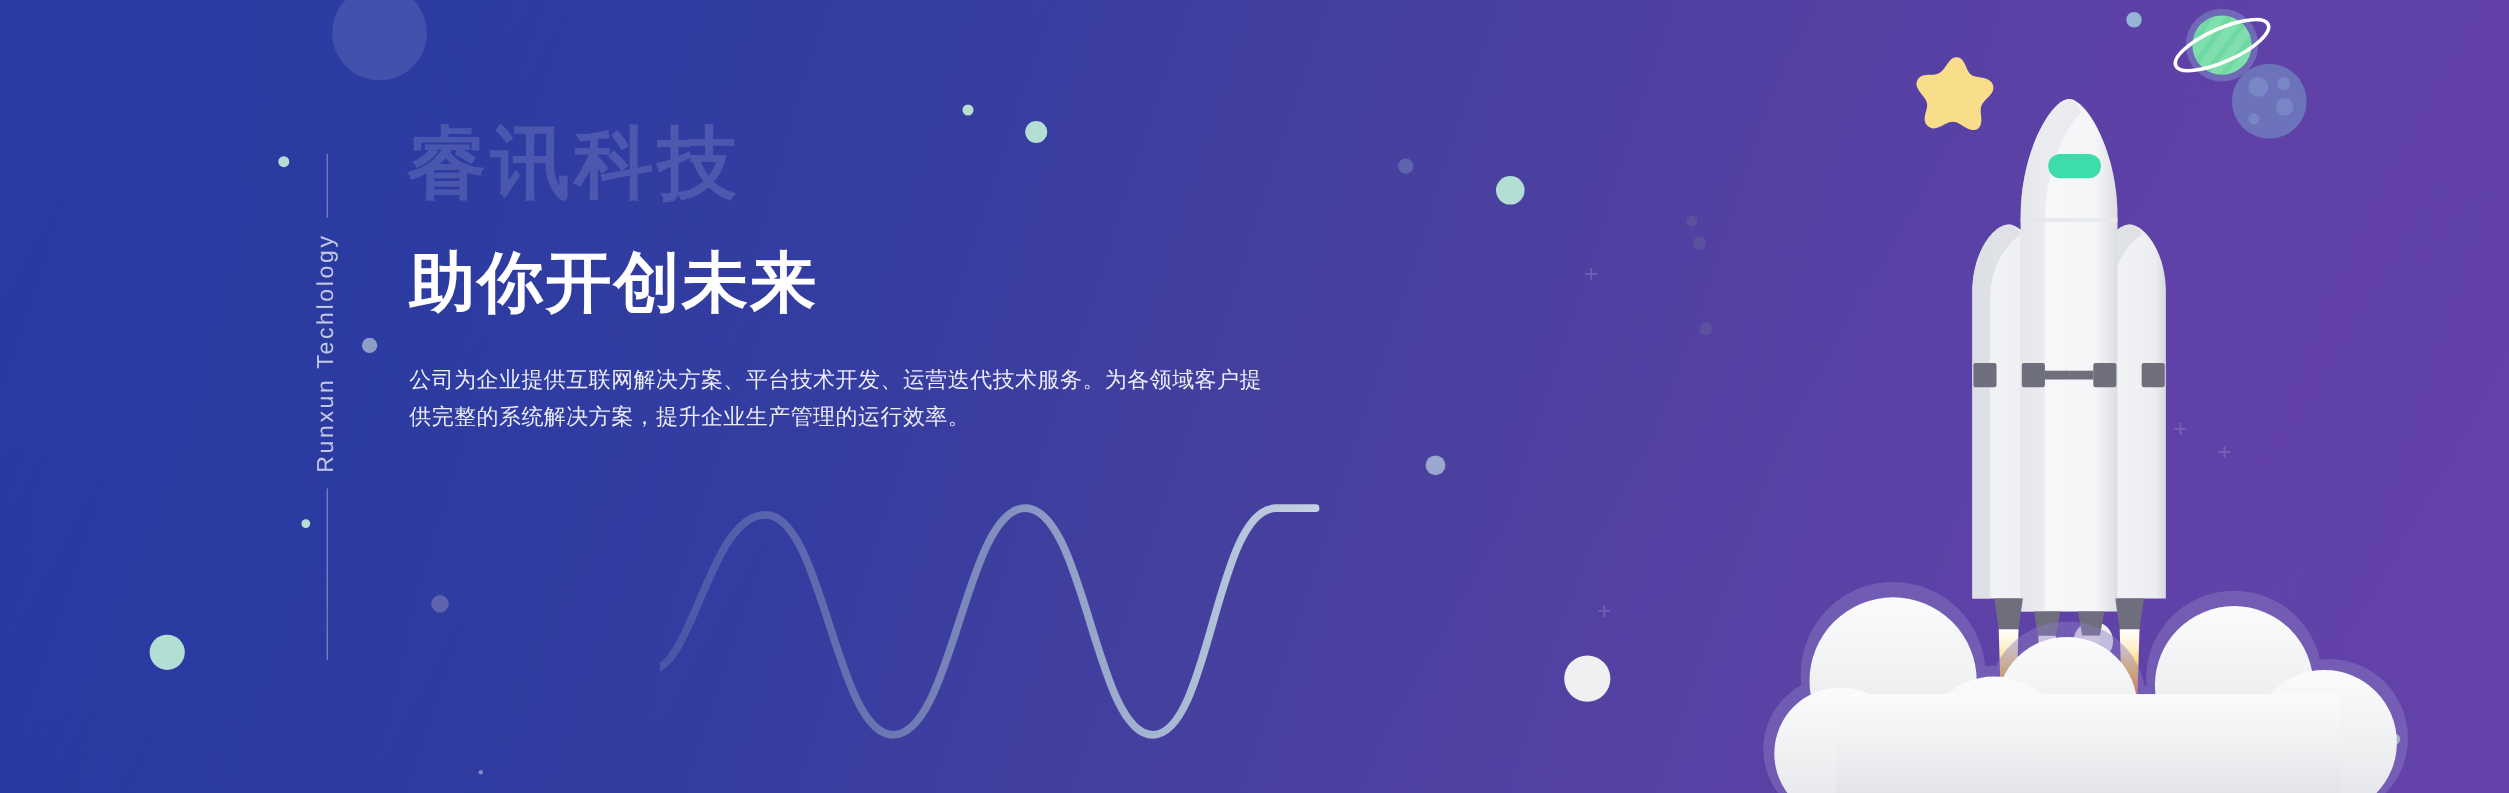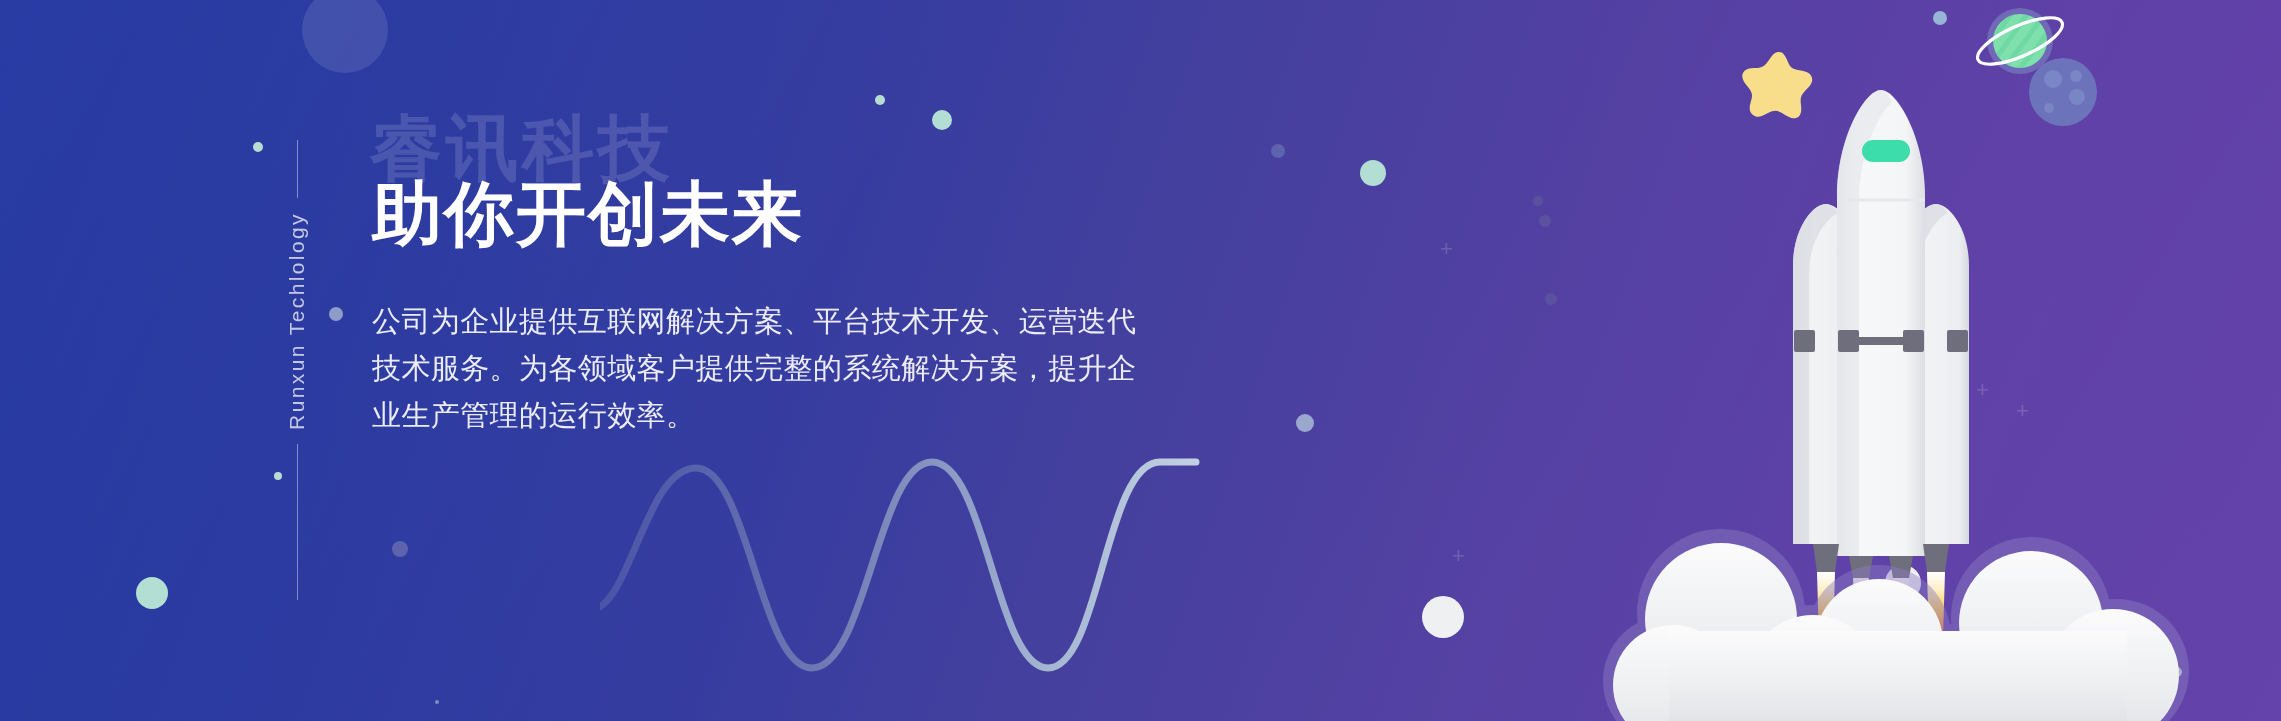--- a/index.html
+++ b/index.html
@@ -54,34 +54,34 @@
     font-size:72px;
     font-weight:bold;
     letter-spacing:4px;
     color:rgba(255,255,255,0.14);
     white-space:nowrap;
     line-height:1;
     font-family:"DejaVu Sans","Liberation Sans",sans-serif;
   }
   #headline{
     position:relative;
-    margin-top:58px;
-    font-size:70px;
+    margin-top:106px;
+    font-size:60px;
     font-weight:bold;
     color:#ffffff;
     letter-spacing:2px;
     line-height:1.05;
     white-space:nowrap;
     font-family:"DejaVu Sans","Liberation Sans",sans-serif;
   }
   #description{
     position:relative;
     margin-top:36px;
     width:790px;
-    font-size:29px;
+    font-size:20px;
     line-height:1.62;
     color:rgba(255,255,255,0.90);
     letter-spacing:0.4px;
     font-family:"DejaVu Sans","Liberation Sans",sans-serif;
   }
 
   
   #wave{position:absolute;left:600px;top:440px;width:700px;height:260px;}
 
   

